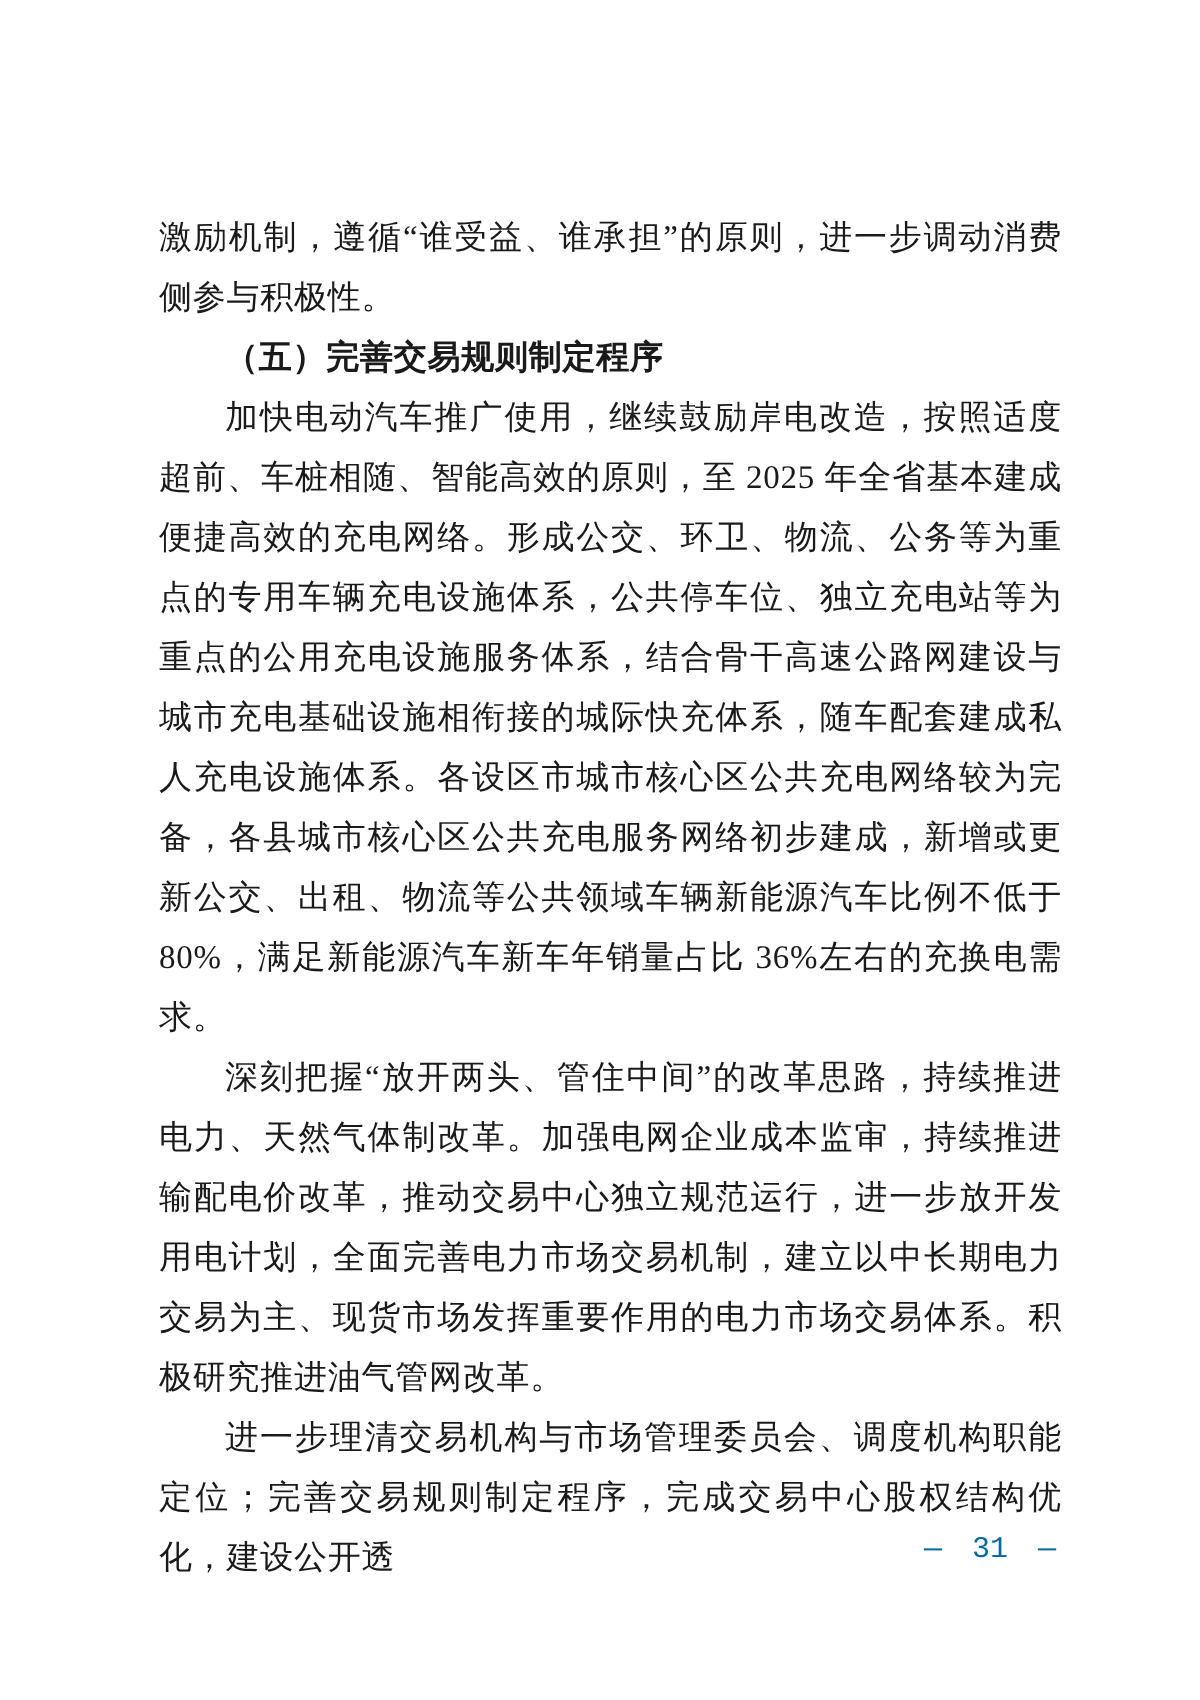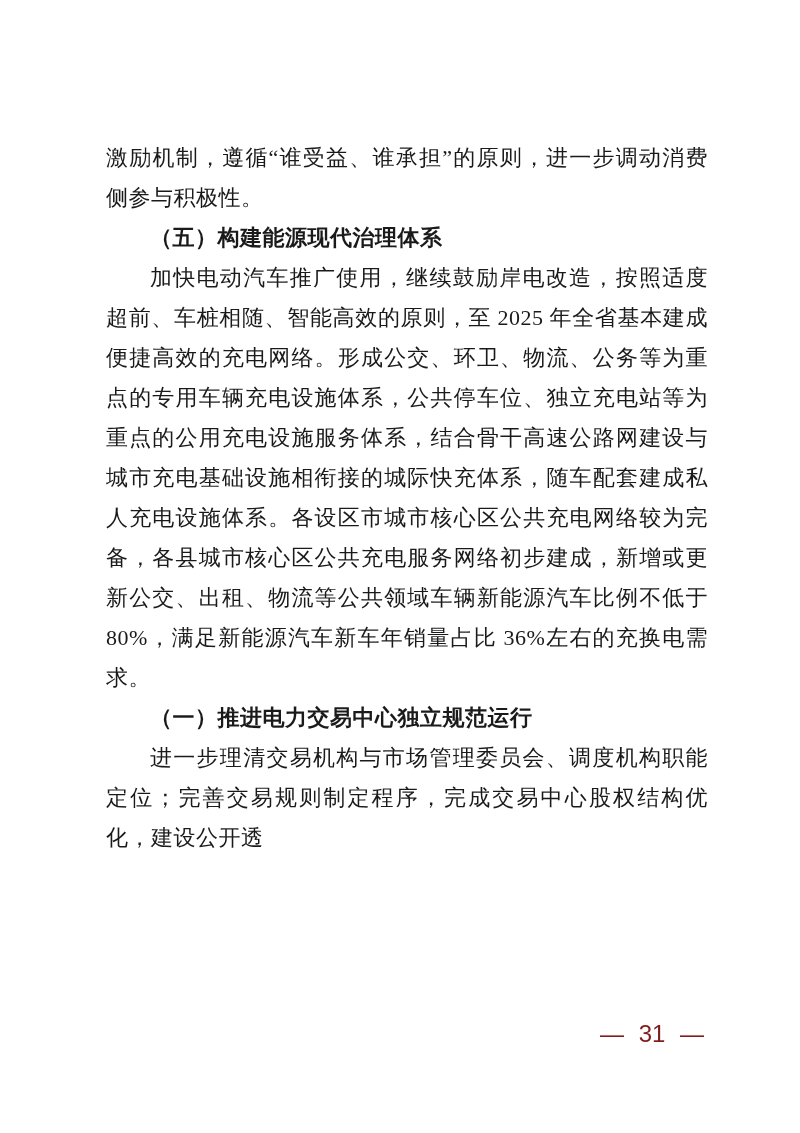--- a/index.html
+++ b/index.html
@@ -39,33 +39,33 @@
   .heading {
     text-indent: 2em;
     font-weight: bold;
     font-family: "Liberation Sans", "DejaVu Sans", sans-serif;
     letter-spacing: 0.5px;
   }
   .footer {
     position: absolute;
     top: 1020px;
     right: 96px;
-    font-size: 24px;
+    font-size: 20px;
     line-height: 28px;
-    color: #7f1d1d;
-    font-family: Liberation Sans, sans-serif;
+    color: #0369a1;
+    font-family: Liberation Mono, monospace;
     word-spacing: 8px;
     white-space: nowrap;
   }
 </style>
 </head>
 <body>
 
 <div class="page">
   <div class="content">
     <p class="para-cont">激励机制，遵循“谁受益、谁承担”的原则，进一步调动消费侧参与积极性。</p>
-    <p class="heading">（五）构建能源现代治理体系</p>
+    <p class="heading">（五）完善交易规则制定程序</p>
     <p class="para">加快电动汽车推广使用，继续鼓励岸电改造，按照适度超前、车桩相随、智能高效的原则，至 2025 年全省基本建成便捷高效的充电网络。形成公交、环卫、物流、公务等为重点的专用车辆充电设施体系，公共停车位、独立充电站等为重点的公用充电设施服务体系，结合骨干高速公路网建设与城市充电基础设施相衔接的城际快充体系，随车配套建成私人充电设施体系。各设区市城市核心区公共充电网络较为完备，各县城市核心区公共充电服务网络初步建成，新增或更新公交、出租、物流等公共领域车辆新能源汽车比例不低于 80%，满足新能源汽车新车年销量占比 36%左右的充换电需求。</p>
-    <p class="heading">（一）推进电力交易中心独立规范运行</p>
+    <p class="para">深刻把握“放开两头、管住中间”的改革思路，持续推进电力、天然气体制改革。加强电网企业成本监审，持续推进输配电价改革，推动交易中心独立规范运行，进一步放开发用电计划，全面完善电力市场交易机制，建立以中长期电力交易为主、现货市场发挥重要作用的电力市场交易体系。积极研究推进油气管网改革。</p>
     <p class="para">进一步理清交易机构与市场管理委员会、调度机构职能定位；完善交易规则制定程序，完成交易中心股权结构优化，建设公开透</p>
   </div>
   <div class="footer">— 31 —</div>
 </div>
 
 </body></html>

